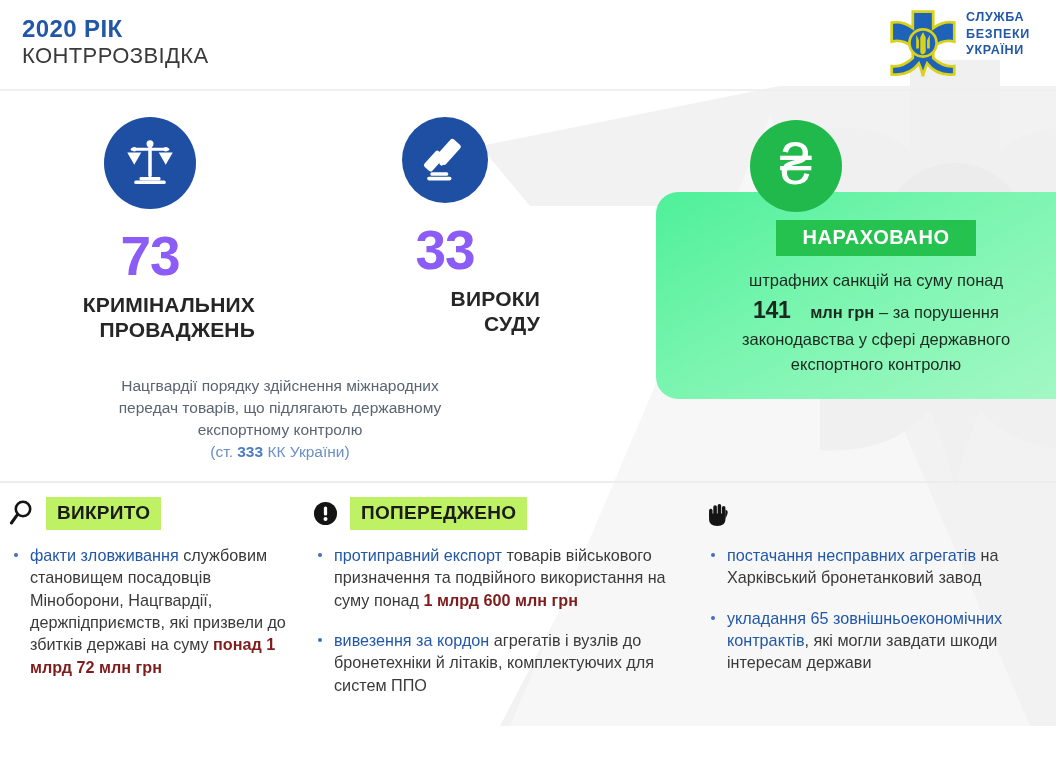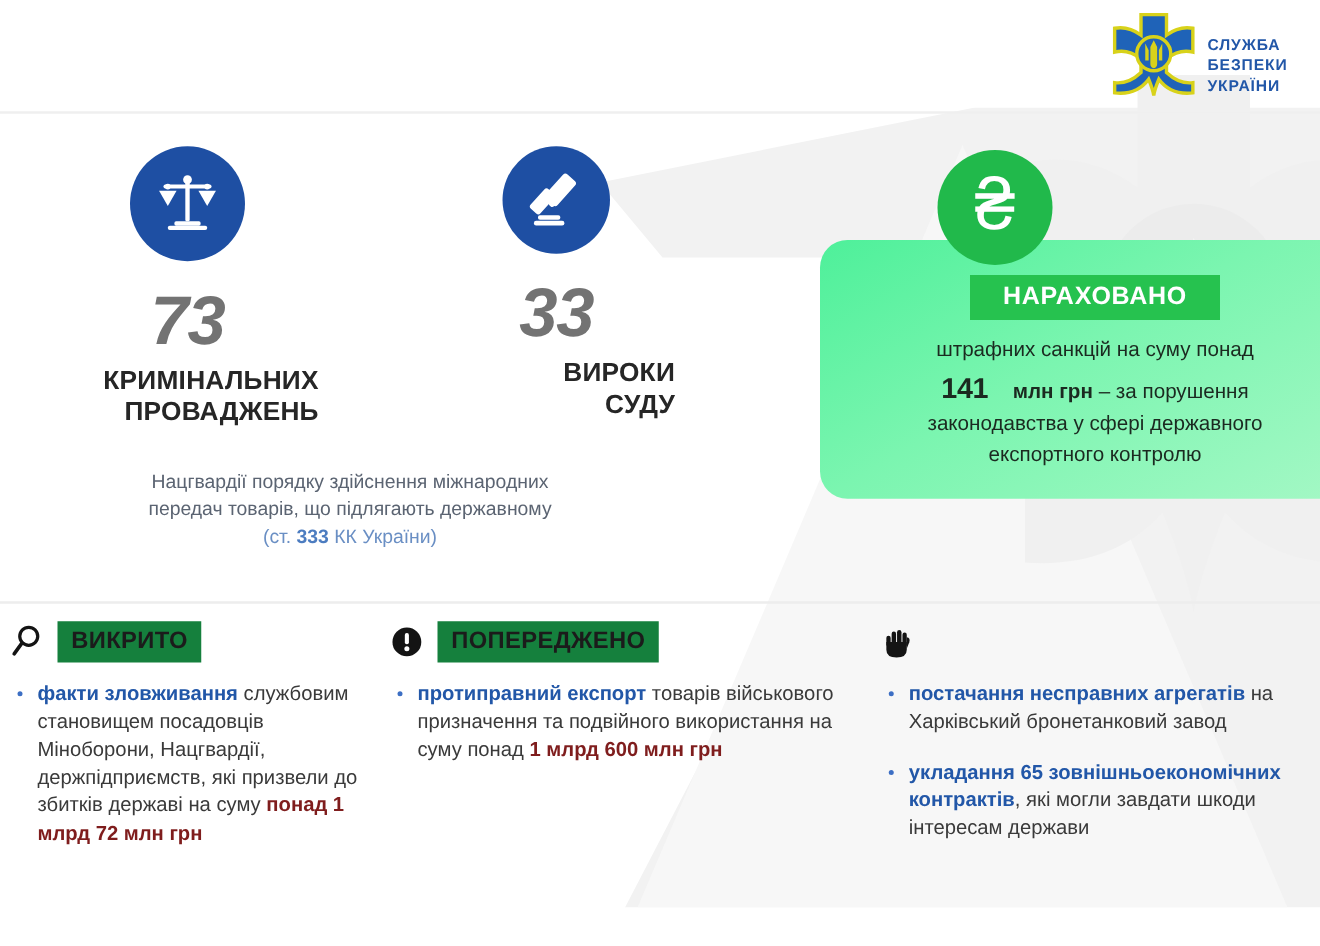--- a/index.html
+++ b/index.html
@@ -83,21 +83,21 @@
     letter-spacing: .4px;
     line-height: 1.22;
     margin: 0;
   }
 
   .logo {
     position: absolute;
     right: 26px;
     top: 9px;
     display: flex;
-    align-items: flex-end;
+    align-items: flex-start;
     gap: 9px;
   }
   .logo-mark { width: 68px; height: 68px; display:block; }
   .logo-text {
     font-size: 12.5px;
     font-weight: bold;
     color: #2257a8;
     line-height: 1.32;
     letter-spacing: .7px;
   }
@@ -123,25 +123,24 @@
     background: #1e4fa3;
     margin: 0 auto;
     display: flex;
     align-items: center;
     justify-content: center;
   }
   .stat-2 .stat-badge { width: 86px; height: 86px; }
   .stat-number {
     font-size: 55px;
     font-weight: bold;
-    color: #737373;
+    color: #8b5cf6;
     line-height: 1;
     margin-top: 20px;
     letter-spacing: -1px;
-    font-style: italic;
   }
   .stat-label {
     font-size: 21px;
     font-weight: bold;
     color: #262626;
     line-height: 1.17;
     margin-top: 9px;
     letter-spacing: .2px;
     text-align: right;
   }
@@ -259,21 +258,21 @@
     height: 36px;
   }
   .col-icon {
     width: 26px; height: 28px;
     display: flex;
     align-items: center;
     justify-content: center;
     flex: 0 0 auto;
   }
   .col-tag {
-    background: #15803d;
+    background: #bef264;
     color: #1b1b1b;
     font-size: 19px;
     font-weight: bold;
     letter-spacing: .3px;
     padding: 5px 11px 6px;
     white-space: nowrap;
   }
 
   .bullets {
     margin: 13px 0 0 0;
@@ -292,21 +291,21 @@
     content: "";
     position: absolute;
     left: 6px;
     top: 9px;
     width: 4px; height: 4px;
     border-radius: 50%;
     background: #3d6fc4;
   }
   .bullets li b {
     color: #2257a8;
-    font-weight: bold;
+    font-weight: normal;
   }
   .bullets li .hl {
     color: #7f1d1d;
     font-weight: bold;
   }
 </style>
 </head>
 <body>
 
 <div id="page">
@@ -319,20 +318,24 @@
     <svg class="wm-cross" viewBox="0 0 330 430">
       <g fill="#f0f0f0">
         <path d="M120 0 L210 0 L210 90 Q250 60 300 70 L300 160 Q250 150 210 175 L210 265 Q250 300 300 300 L300 390 Q230 395 190 350 Q170 400 165 430 Q160 400 140 350 Q100 395 30 390 L30 300 Q80 300 120 265 L120 175 Q80 150 30 160 L30 70 Q80 60 120 90 Z"></path>
         <circle cx="165" cy="175" r="72" fill="#ececec"></circle>
         <path d="M165 130 L172 150 L172 205 L158 205 L158 150 Z M140 142 L147 160 L147 195 L140 195 Z M190 142 L183 160 L183 195 L190 195 Z" fill="#f4f4f4"></path>
       </g>
     </svg>
   </div>
 
   <div class="header">
+    <div class="title-block">
+      <div class="title-year">2020 РІК</div>
+      <div class="title-sub">КОНТРРОЗВІДКА</div>
+    </div>
 
     <div class="logo">
       <svg class="logo-mark" viewBox="0 0 100 100">
         <path d="M35 4 L65 4 L65 28 Q80 17 96 20 L96 48 Q80 44 65 56 L65 72 Q80 86 96 84 L96 96 Q70 99 56 80 Q51 92 50 99 Q49 92 44 80 Q30 99 4 96 L4 84 Q20 86 35 72 L35 56 Q20 44 4 48 L4 20 Q20 17 35 28 Z" fill="#1f63b8" stroke="#d8d21a" stroke-width="4"></path>
         <circle cx="50" cy="50" r="20" fill="#1f63b8" stroke="#d8d21a" stroke-width="4"></circle>
         <path d="M50 34 L54 42 L54 62 Q54 66 50 67 Q46 66 46 62 L46 42 Z
                  M40 38 L44 46 L44 58 L40 58 Z
                  M60 38 L56 46 L56 58 L60 58 Z" fill="#d8d21a"></path>
       </svg>
       <div class="logo-text">
@@ -385,20 +388,21 @@
       <div class="stat-label">
         <div>ВИРОКИ</div>
         <div>СУДУ</div>
       </div>
     </div>
   </div>
 
   <div class="stat-note">
     <div>Нацгвардії порядку здійснення міжнародних</div>
     <div>передач товарів, що підлягають державному</div>
+    <div>експортному контролю</div>
     <div class="law"><span>(ст. </span><b>333</b><span> КК України)</span></div>
   </div>
 
   <div class="green-wrap">
     <div class="hryvnia-circle">
       <span class="hryvnia-glyph">₴</span>
     </div>
     <div class="green-card">
       <div class="green-tag">НАРАХОВАНО</div>
       <div class="green-body">
@@ -435,20 +439,21 @@
           <svg width="25" height="25" viewBox="0 0 26 26">
             <circle cx="13" cy="13" r="12" fill="#141414"></circle>
             <rect x="11.3" y="5.6" width="3.4" height="9.4" rx="1.6" fill="#ffffff"></rect>
             <circle cx="13" cy="18.7" r="2.1" fill="#ffffff"></circle>
           </svg>
         </span>
         <span class="col-tag">ПОПЕРЕДЖЕНО</span>
       </div>
       <ul class="bullets">
         <li><b>протиправний експорт</b><span> товарів військового призначення та подвійного використання на суму понад </span><span class="hl">1 млрд 600 млн грн</span></li>
+        <li><b>вивезення за кордон</b><span> агрегатів і вузлів до бронетехніки й літаків, комплектуючих для систем ППО</span><span class="hl"></span></li>
       </ul>
     </div>
 
     <div class="col col-3">
       <div class="col-head">
         <span class="col-icon">
           <svg width="25" height="27" viewBox="0 0 26 28">
             <g fill="#141414">
               <rect x="3.2" y="9" width="3.6" height="9" rx="1.8"></rect>
               <rect x="7.6" y="5.4" width="3.7" height="13" rx="1.85"></rect>

